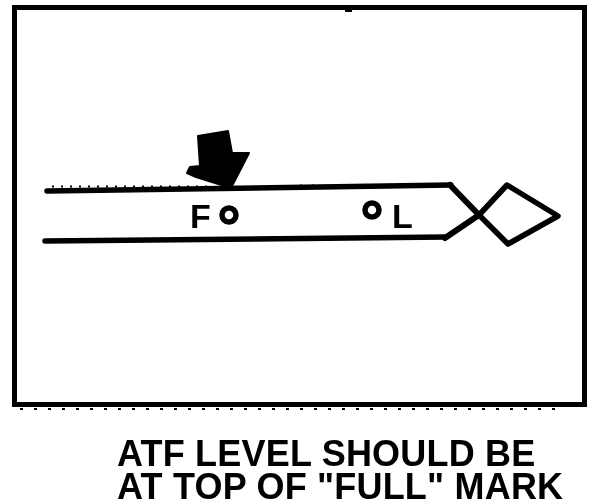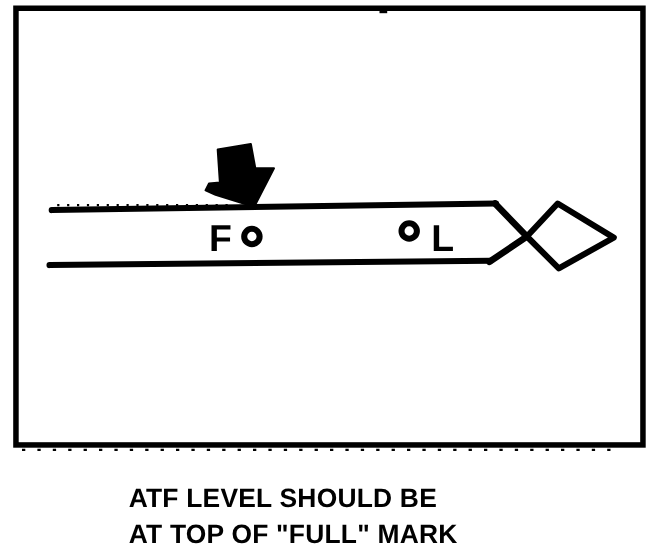--- a/index.html
+++ b/index.html
@@ -30,21 +30,21 @@
     left: 0;
     top: 0;
     width: 608px;
     height: 502px;
   }
   #caption {
     position: absolute;
     left: 117px;
     top: 437px;
     color: #000000;
-    font-size: 24px;
+    font-size: 36px;
     font-weight: bold;
     line-height: 33px;
     letter-spacing: 0.2px;
     white-space: nowrap;
   }
   .dipstick-letter {
     font-family: "Liberation Sans", sans-serif;
     font-weight: bold;
     font-size: 34px;
     fill: #000000;

